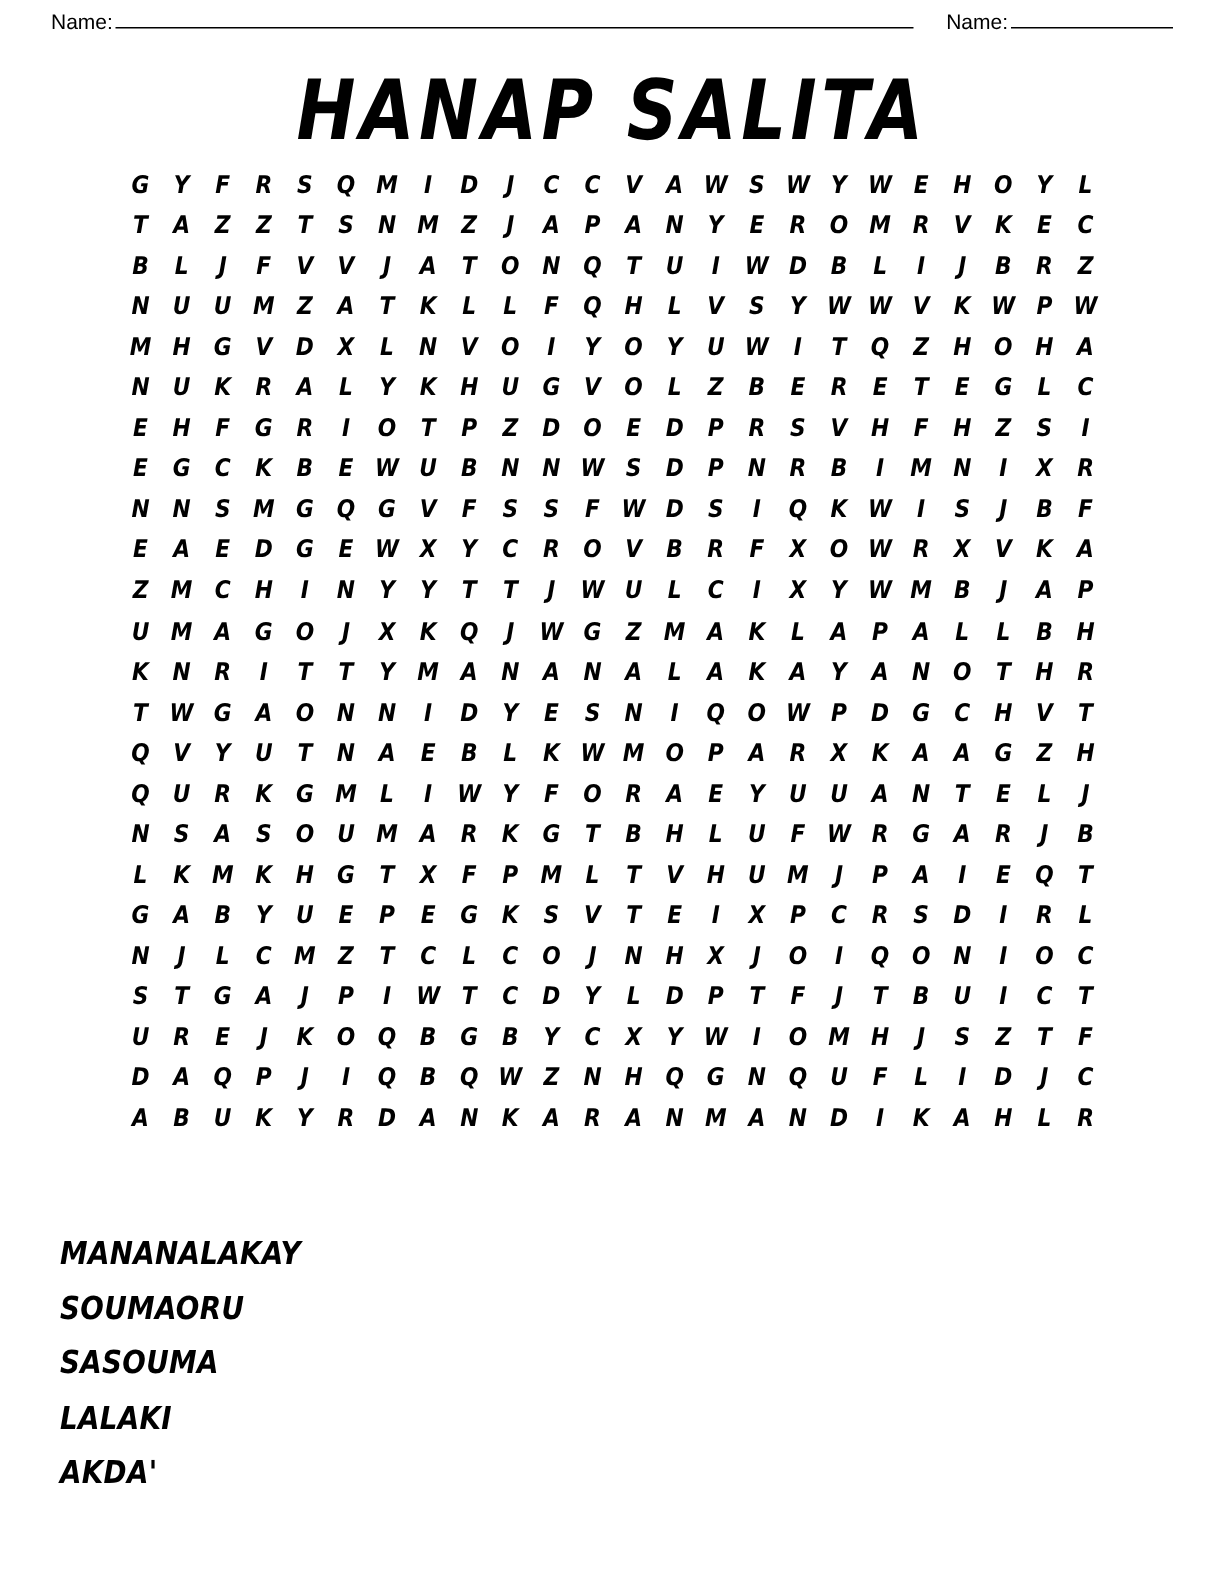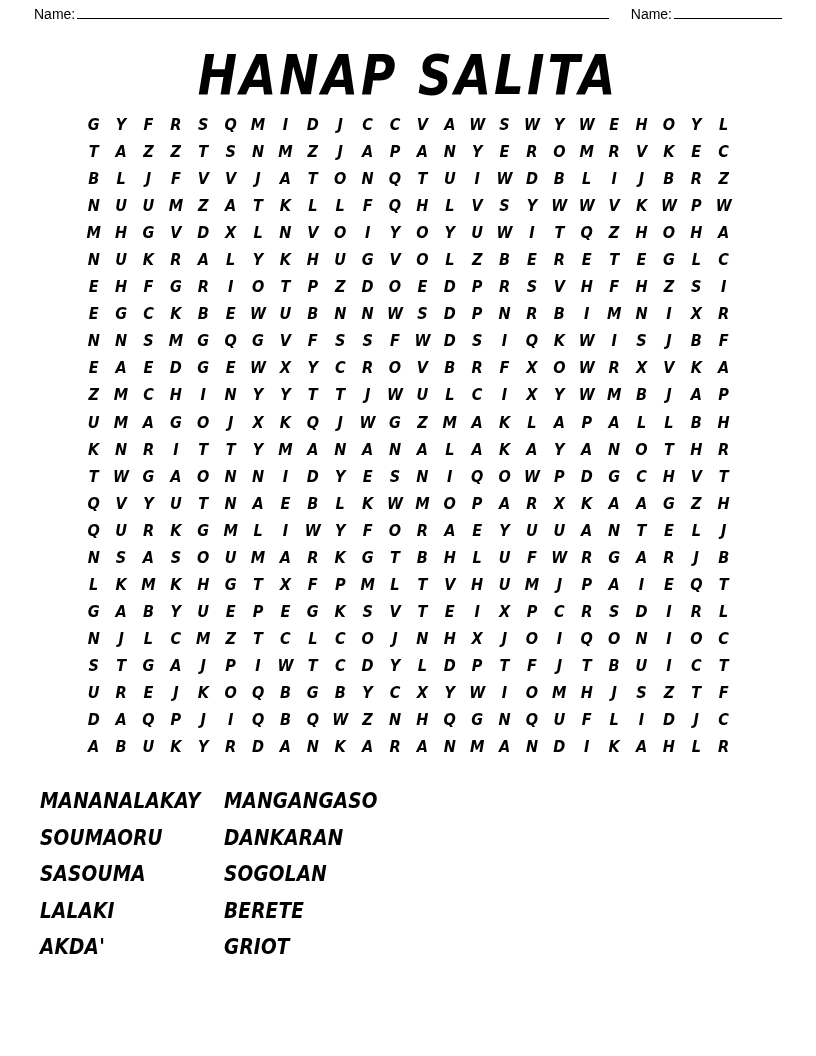--- a/index.html
+++ b/index.html
@@ -85,21 +85,21 @@
     font-weight: 700;
     font-style: italic;
     font-size: 14.5px;
     line-height: 17px;
     transform: scaleY(1.12);
   }
 
   
   .wordlist {
     position: absolute;
-    top: 783px;
+    top: 819px;
     left: 40px;
     width: 740px;
     display: flex;
     gap: 0;
   }
   .word-col {
     flex: 0 0 184px;
   }
   .word-col.col-3 { flex: 0 0 184px; }
   .word-col.col-4 { flex: 0 0 188px; }
@@ -757,20 +757,13 @@
 </div>
 
 <div class="wordlist">
   <div class="word-col col-1">
       <div class="word">MANANALAKAY</div>
       <div class="word">SOUMAORU</div>
       <div class="word">SASOUMA</div>
       <div class="word">LALAKI</div>
       <div class="word">AKDA'</div>
     </div>
-  <div class="word-col col-2">
-      <div class="word">MANGANGASO</div>
-      <div class="word">DANKARAN</div>
-      <div class="word">SOGOLAN</div>
-      <div class="word">BERETE</div>
-      <div class="word">GRIOT</div>
-    </div>
 </div>
 
 </body></html>

